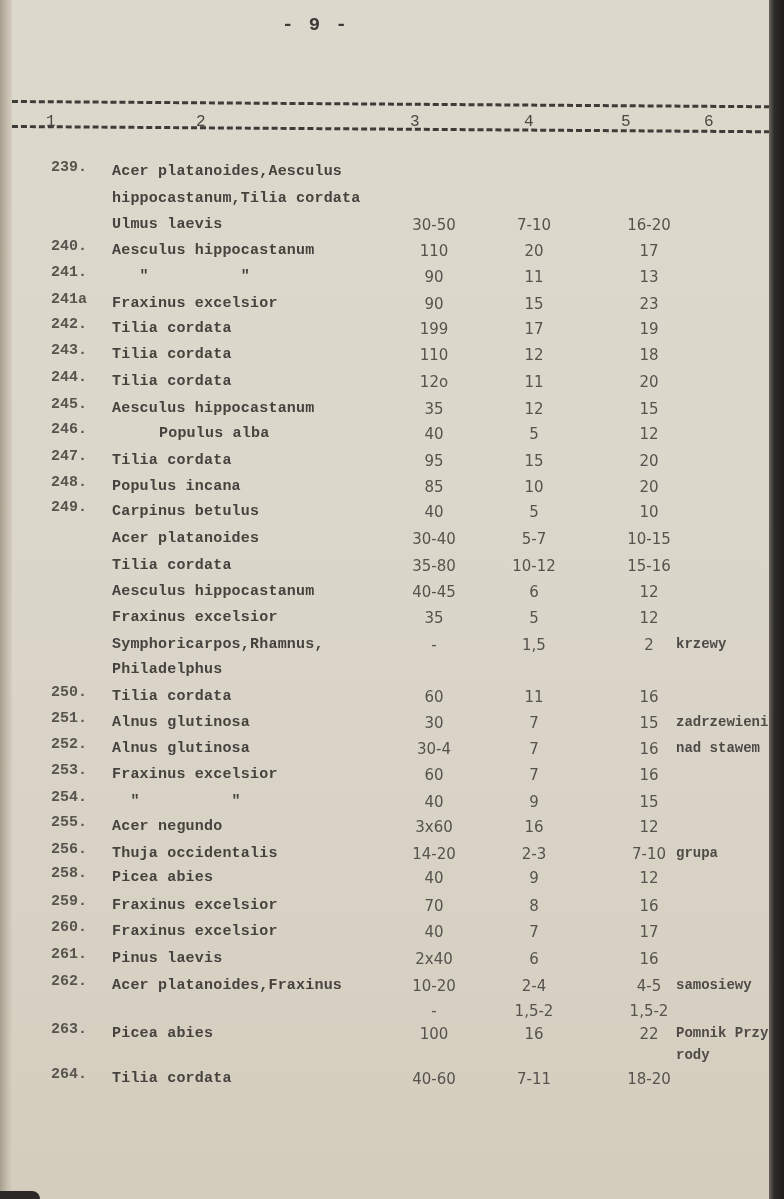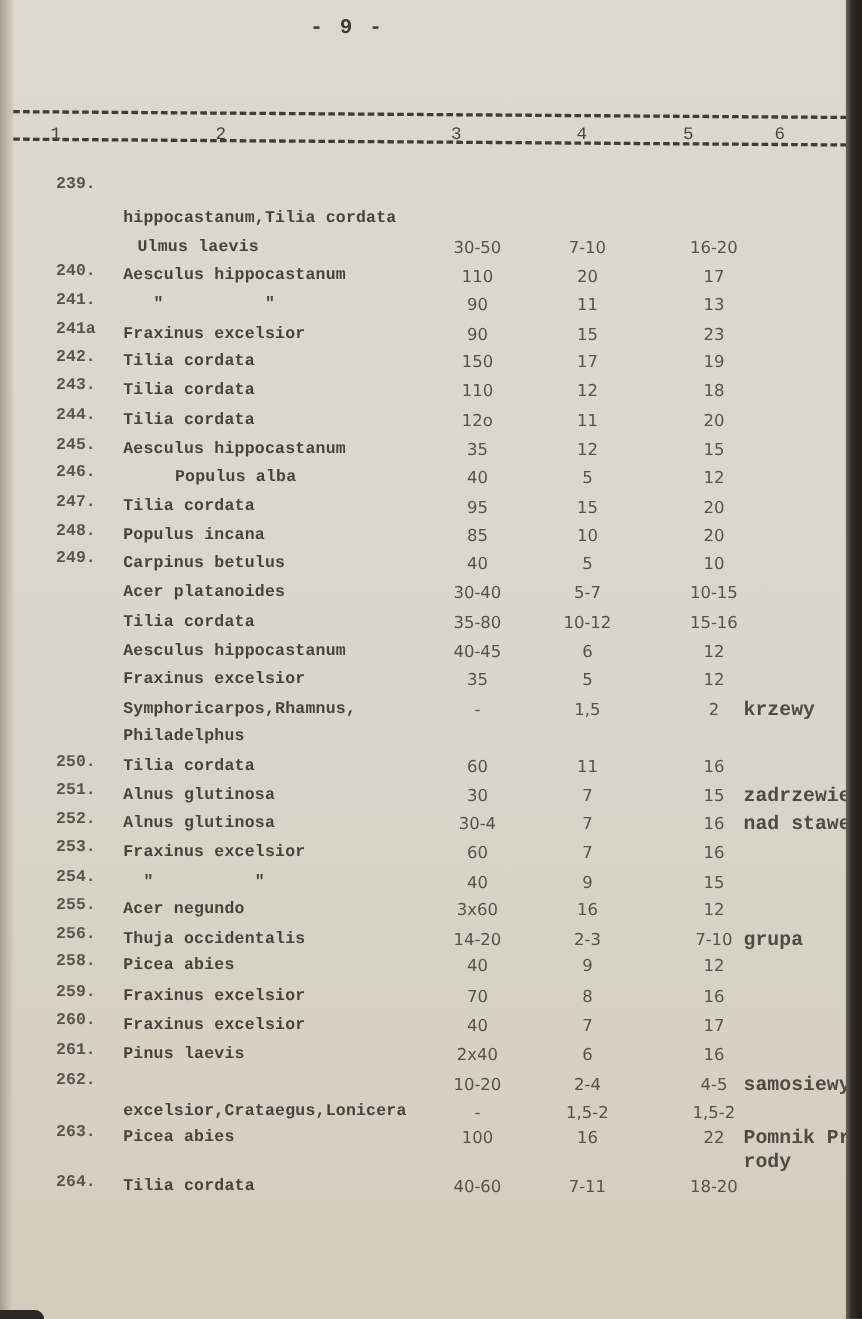--- a/index.html
+++ b/index.html
@@ -117,21 +117,21 @@
     font-family: "DejaVu Sans", sans-serif;
     font-weight: normal;
     color: #56534e;
     font-size: 15px;
   }
   .row .c6 {
     position: absolute;
     left: 652px;
     white-space: nowrap;
     color: #4e4b47;
-    font-size: 18px;
+    font-size: 14px;
   }
 </style>
 </head>
 <body>
 
 <div class="page">
   <div class="page-number">- 9 -</div>
 
   <div class="rule r1"></div>
   <div class="rule r2"></div>
@@ -139,36 +139,37 @@
   <span class="col-head" style="left:34px">1</span>
   <span class="col-head" style="left:184px">2</span>
   <span class="col-head" style="left:398px">3</span>
   <span class="col-head" style="left:512px">4</span>
   <span class="col-head" style="left:609px">5</span>
   <span class="col-head" style="left:692px">6</span>
 
   <div id="rows">
       <div class="row" style="top: 163px;">
         <span class="num">239.</span>
+        <span class="name" style="white-space: pre;">Acer platanoides,Aesculus</span>
         <span class="c3"></span>
         <span class="c4"></span>
         <span class="c5"></span>
         <span class="c6"></span>
       </div>
       <div class="row" style="top: 190px;">
         <span class="num"></span>
         <span class="name" style="white-space: pre;">hippocastanum,Tilia cordata</span>
         <span class="c3"></span>
         <span class="c4"></span>
         <span class="c5"></span>
         <span class="c6"></span>
       </div>
       <div class="row" style="top: 216px;">
         <span class="num"></span>
-        <span class="name" style="white-space: pre; margin-left: 13px;">Ulmus laevis</span>
+        <span class="name" style="white-space: pre;">Ulmus laevis</span>
         <span class="c3">30-50</span>
         <span class="c4">7-10</span>
         <span class="c5">16-20</span>
         <span class="c6"></span>
       </div>
       <div class="row" style="top: 242px;">
         <span class="num">240.</span>
         <span class="name" style="white-space: pre;">Aesculus hippocastanum</span>
         <span class="c3">110</span>
         <span class="c4">20</span>
@@ -187,21 +188,21 @@
         <span class="num">241a</span>
         <span class="name" style="white-space: pre;">Fraxinus excelsior</span>
         <span class="c3">90</span>
         <span class="c4">15</span>
         <span class="c5">23</span>
         <span class="c6"></span>
       </div>
       <div class="row" style="top: 320px;">
         <span class="num">242.</span>
         <span class="name" style="white-space: pre;">Tilia cordata</span>
-        <span class="c3">150</span>
+        <span class="c3">199</span>
         <span class="c4">17</span>
         <span class="c5">19</span>
         <span class="c6"></span>
       </div>
       <div class="row" style="top: 346px;">
         <span class="num">243.</span>
         <span class="name" style="white-space: pre;">Tilia cordata</span>
         <span class="c3">110</span>
         <span class="c4">12</span>
         <span class="c5">18</span>
@@ -386,28 +387,28 @@
       <div class="row" style="top: 950px;">
         <span class="num">261.</span>
         <span class="name" style="white-space: pre;">Pinus laevis</span>
         <span class="c3">2x40</span>
         <span class="c4">6</span>
         <span class="c5">16</span>
         <span class="c6"></span>
       </div>
       <div class="row" style="top: 977px;">
         <span class="num">262.</span>
+        <span class="name" style="white-space: pre;">Acer platanoides,Fraxinus</span>
         <span class="c3">10-20</span>
         <span class="c4">2-4</span>
         <span class="c5">4-5</span>
         <span class="c6">samosiewy</span>
       </div>
       <div class="row" style="top: 1002px;">
         <span class="num"></span>
-        <span class="name" style="white-space: pre;">excelsior,Crataegus,Lonicera</span>
         <span class="c3">-</span>
         <span class="c4">1,5-2</span>
         <span class="c5">1,5-2</span>
         <span class="c6"></span>
       </div>
       <div class="row" style="top: 1025px;">
         <span class="num">263.</span>
         <span class="name" style="white-space: pre;">Picea abies</span>
         <span class="c3">100</span>
         <span class="c4">16</span>

